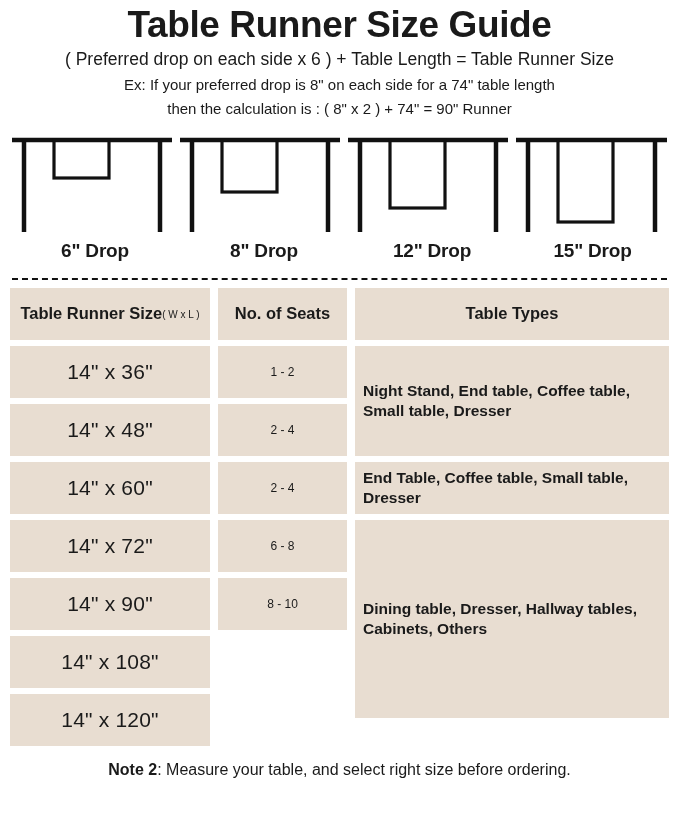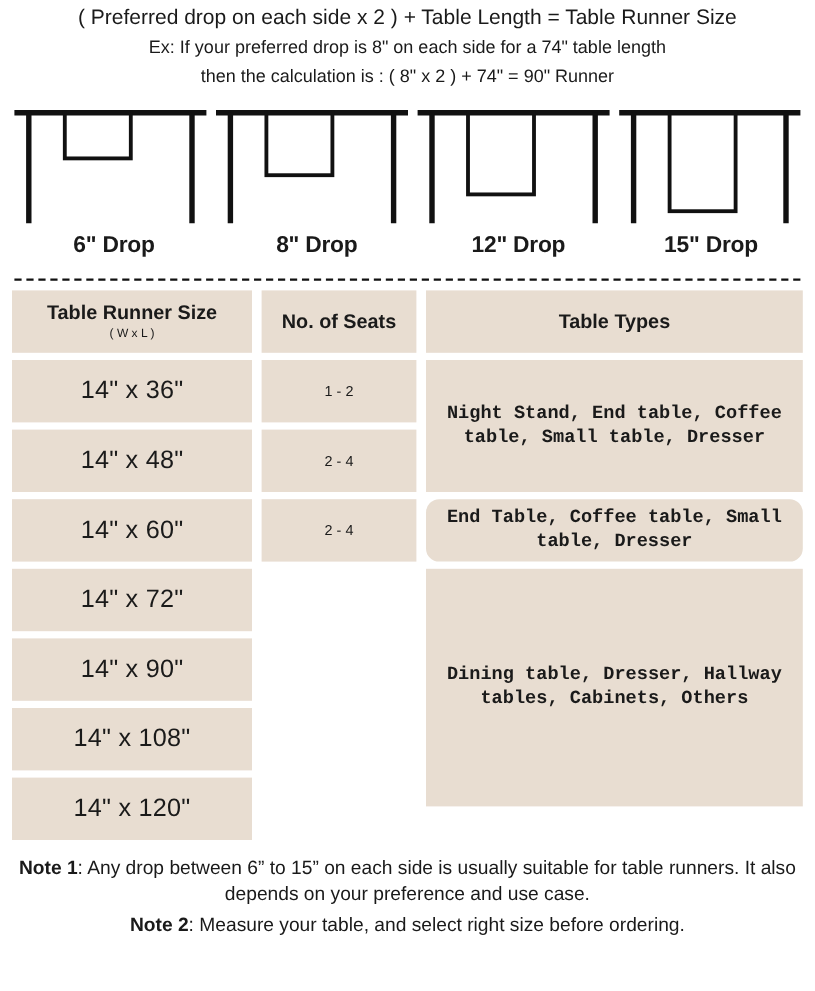--- a/index.html
+++ b/index.html
@@ -64,24 +64,23 @@
     display: flex;
     gap: 8px;
   }
   .col-runner { width: 200px; }
   .col-seats  { width: 129px; }
   .col-types  { flex: 1; }
   .cell {
     background: #e8ddd1;
     margin-bottom: 6px;
     display: flex;
-    flex-direction: column;
     align-items: center;
     justify-content: center;
-    text-align: center;
+    text-align: left;
     padding: 6px 8px;
   }
   .head-cell {
     font-weight: bold;
     font-size: 16.5px;
     line-height: 1.15;
   }
   .head-sub {
     font-size: 10px;
     font-weight: normal;
@@ -91,43 +90,43 @@
     font-size: 21px;
     letter-spacing: 0.2px;
   }
   .seat-cell {
     font-size: 12px;
   }
   .type-cell {
     font-weight: bold;
     font-size: 15.5px;
     line-height: 1.28;
-    font-family: Liberation Mono, monospace;
   }
   .h-head   { height: 52px; }
   .h-row    { height: 52px; }
   .h-t1     { height: 110px; }
-  .h-t2     { height: 52px; border-radius: 11px; }
+  .h-t2     { height: 52px; }
   .h-t3     { height: 198px; }
   
   .notes {
     margin-top: 7px;
     font-size: 16px;
     line-height: 1.38;
     text-align: center;
   }
   .notes .nlabel { font-weight: bold; }
   .note2 { margin-top: 4px; }
 </style>
 </head>
 <body>
 
 <div class="page">
 
-  <div class="formula">( Preferred drop on each side x 2 ) + Table Length = Table Runner Size</div>
+  <div class="title">Table Runner Size Guide</div>
+  <div class="formula">( Preferred drop on each side x 6 ) + Table Length = Table Runner Size</div>
   <div class="example">Ex: If your preferred drop is 8" on each side for a 74" table length</div>
   <div class="example">then the calculation is : ( 8" x 2 ) + 74" = 90" Runner</div>
 
   <div class="diagram-wrap">
     <svg width="659" height="112" viewBox="0 0 659 112">
       <g stroke="#111" fill="none" stroke-width="4.5">
 
         <line x1="2" y1="10" x2="162" y2="10"></line>
         <line x1="14" y1="10" x2="14" y2="102"></line>
         <line x1="150" y1="10" x2="150" y2="102"></line>
@@ -173,33 +172,32 @@
       <div class="cell size-cell h-row">14" x 90"</div>
       <div class="cell size-cell h-row">14" x 108"</div>
       <div class="cell size-cell h-row">14" x 120"</div>
     </div>
 
     <div class="col-seats">
       <div class="cell head-cell h-head">No. of Seats</div>
       <div class="cell seat-cell h-row">1 - 2</div>
       <div class="cell seat-cell h-row">2 - 4</div>
       <div class="cell seat-cell h-row">2 - 4</div>
+      <div class="cell seat-cell h-row">6 - 8</div>
+      <div class="cell seat-cell h-row">8 - 10</div>
     </div>
 
     <div class="col-types">
       <div class="cell head-cell h-head">Table Types</div>
       <div class="cell type-cell h-t1">Night Stand, End table, Coffee table, Small table, Dresser</div>
       <div class="cell type-cell h-t2">End Table, Coffee table, Small table, Dresser</div>
       <div class="cell type-cell h-t3">Dining table, Dresser, Hallway tables, Cabinets, Others</div>
     </div>
 
   </div>
 
   <div class="notes">
-    <div>
-      <span class="nlabel">Note 1</span><span>: Any drop between 6” to 15” on each side is usually suitable for table runners. It also depends on your preference and use case.</span>
-    </div>
     <div class="note2">
       <span class="nlabel">Note 2</span><span>: Measure your table, and select right size before ordering.</span>
     </div>
   </div>
 
 </div>
 
 </body></html>

